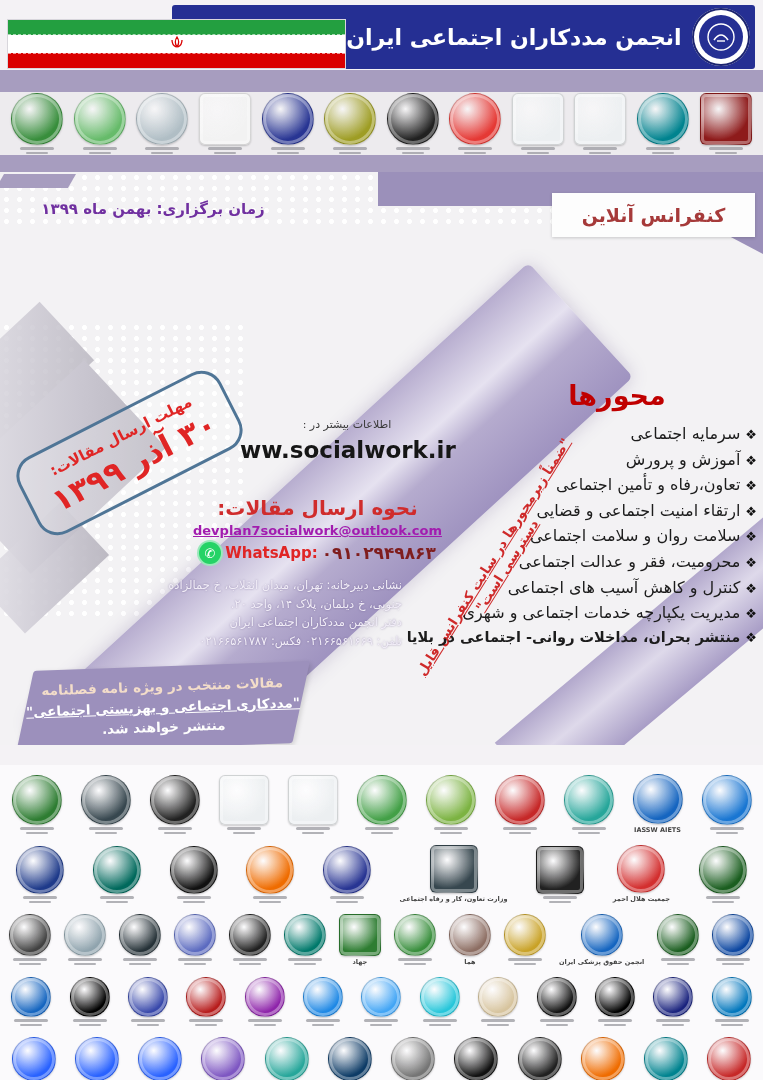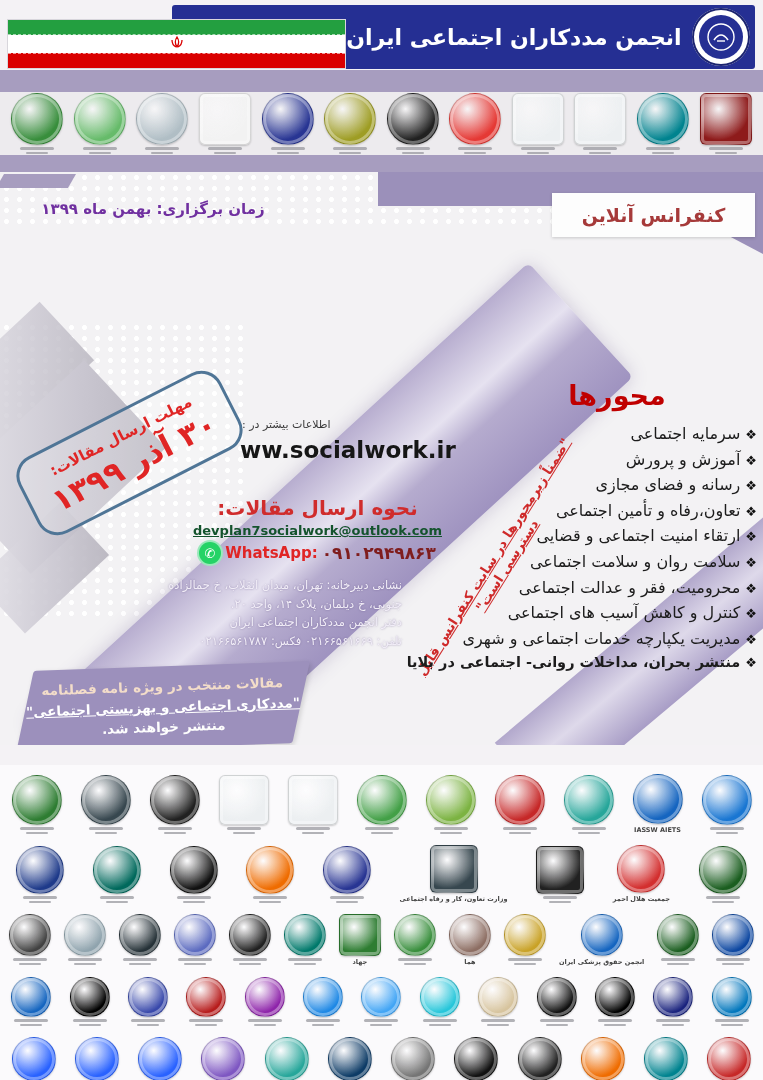--- a/index.html
+++ b/index.html
@@ -56,26 +56,26 @@
   .title{left:30px;top:52px;width:700px;text-align:center;direction:rtl;color:#1e3864;font-weight:bold;line-height:1.32;}
   .title .t1{font-size:47px;}
   .title .t2{font-size:42px;}
 
   .stamp{left:16px;top:238px;width:205px;transform:rotate(-27deg);border:3px solid #4f7596;border-radius:22px;
     padding:12px 8px;text-align:center;background:rgba(255,255,255,.22);}
   .stamp .s1{color:#e02525;font-weight:bold;font-size:15px;direction:rtl;}
   .stamp .s2{color:#e02525;font-weight:bold;font-size:31px;direction:rtl;margin-top:2px;letter-spacing:1px;}
 
   .info-block{left:240px;top:246px;width:212px;direction:rtl;}
-  .info-block .more{font-size:11px;color:#3a3a3a;text-align:left;padding-left:2px;}
+  .info-block .more{font-size:11px;color:#3a3a3a;text-align:center;padding-left:2px;}
   .info-block .site{font-size:23px;font-weight:bold;color:#161616;direction:ltr;text-align:center;margin-top:6px;}
 
   .submit-block{left:190px;top:324px;width:255px;text-align:center;direction:rtl;}
   .submit-block .lbl{color:#d02c2c;font-weight:bold;font-size:20px;}
-  .submit-block .mail{color:#14532d;font-weight:bold;font-size:13px;text-decoration:underline;direction:ltr;display:block;margin-top:3px;}
+  .submit-block .mail{color:#a21caf;font-weight:bold;font-size:13px;text-decoration:underline;direction:ltr;display:block;margin-top:3px;}
   .wa-row{display:flex;direction:ltr;align-items:center;justify-content:center;gap:4px;margin-top:4px;}
   .wa-icon{width:22px;height:22px;border-radius:50%;background:#25d366;color:#fff;display:flex;align-items:center;
     justify-content:center;font-size:13px;box-shadow:0 0 0 2px #9be8bb;}
   .wa-label{color:#e02525;font-weight:bold;font-size:15px;}
   .wa-num{color:#7f1d1d;font-weight:bold;font-size:17px;}
 
   .side-note{left:335px;top:373px;width:330px;transform:rotate(-58deg);text-align:center;
     color:#cf2a2a;font-weight:bold;font-size:13.5px;direction:rtl;text-decoration:underline;}
 
   .address{left:124px;top:404px;width:278px;direction:rtl;text-align:right;color:#f1edf7;font-size:11.5px;
@@ -244,21 +244,20 @@
     </div>
   </div>
 
   <div class="abs side-note">"ضمناً زیرمحورها در سایت کنفرانس قابل دسترسی است"</div>
 
   <div class="abs topics">
     <div class="topics-heading">محورها</div>
     <ul class="topics-list" id="topics-list">
         <li><span class="bullet">❖</span><span>سرمایه اجتماعی</span></li>
         <li><span class="bullet">❖</span><span>آموزش و پرورش</span></li>
-        <li><span class="bullet">❖</span><span>رسانه و فضای مجازی</span></li>
         <li><span class="bullet">❖</span><span>تعاون،رفاه و تأمین اجتماعی</span></li>
         <li><span class="bullet">❖</span><span>ارتقاء امنیت اجتماعی و قضایی</span></li>
         <li><span class="bullet">❖</span><span>سلامت روان و سلامت اجتماعی</span></li>
         <li><span class="bullet">❖</span><span>محرومیت، فقر و عدالت اجتماعی</span></li>
         <li><span class="bullet">❖</span><span>کنترل و کاهش آسیب های اجتماعی</span></li>
         <li><span class="bullet">❖</span><span>مدیریت یکپارچه خدمات اجتماعی و شهری</span></li>
         <li class="last"><span class="bullet">❖</span><span>منتشر بحران، مداخلات روانی- اجتماعی در بلایا</span></li>
       </ul>
   </div>
 

